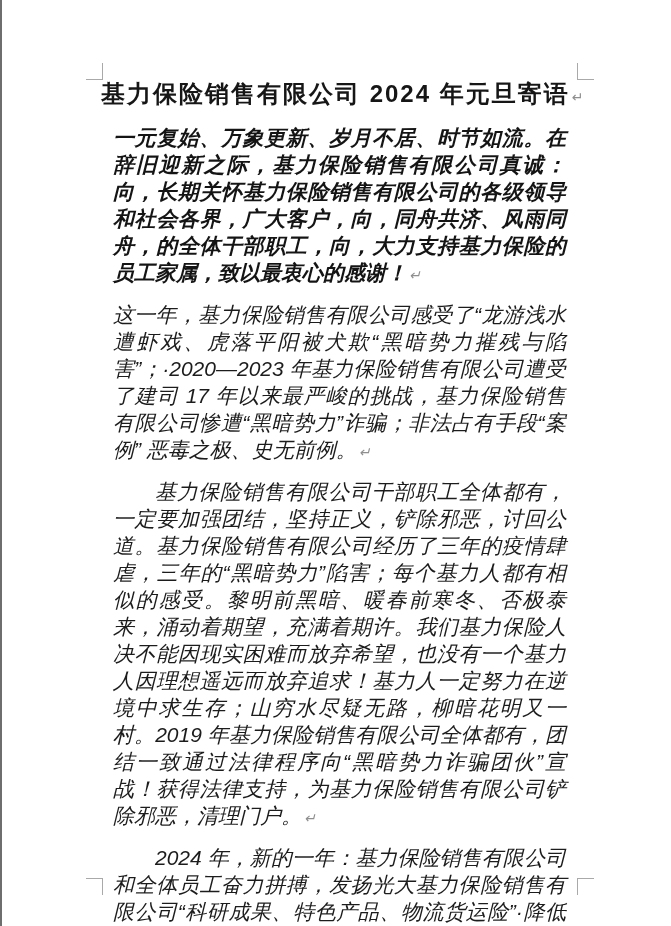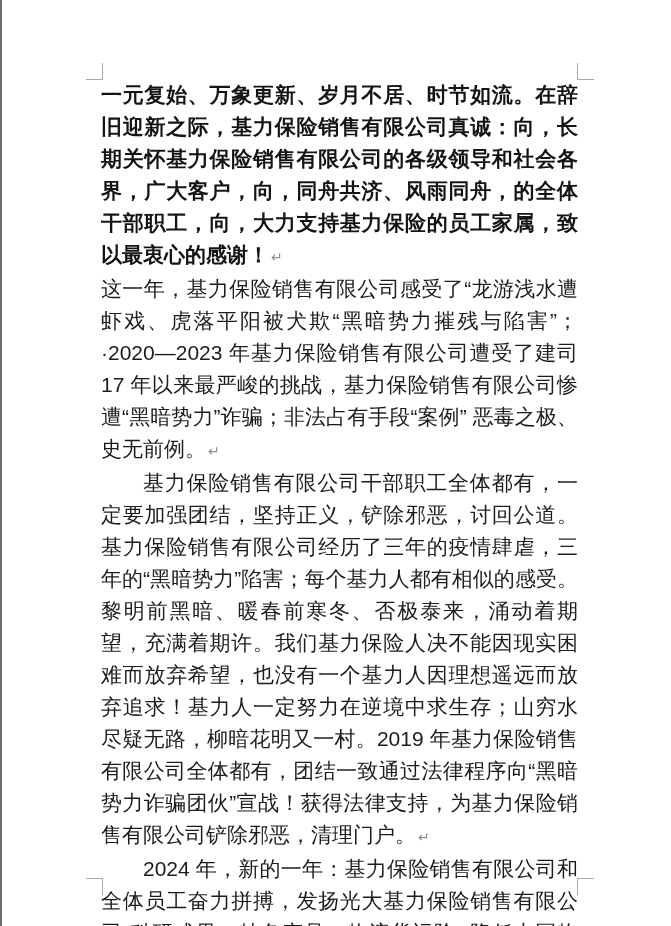--- a/index.html
+++ b/index.html
@@ -39,26 +39,27 @@
   .doc-title {
     margin: 0;
     font-size: 24px;
     font-weight: bold;
     letter-spacing: 2px;
     line-height: 30px;
     white-space: nowrap;
     color: #161616;
   }
   .para {
-    margin: 0;
+    margin: 12px;
     font-size: 21px;
-    line-height: 32px;
+    line-height: 27px;
     text-align: justify;
     text-justify: inter-ideograph;
     color: #1c1c1c;
+    font-style: italic;
   }
   .para.bold   { font-weight: bold; color: #141414; }
   .para.indent { text-indent: 2em; }
   .pilcrow {
     color: #8f8f8f;
     font-size: 14px;
     font-weight: normal;
     letter-spacing: 0;
     margin-left: 2px;
     vertical-align: baseline;
@@ -69,20 +70,21 @@
 
 <div class="edge-line"></div>
 
 <div class="crop tl"></div>
 <div class="crop tr"></div>
 <div class="crop bl"></div>
 <div class="crop br"></div>
 
 <div class="content">
 
+  <h1 class="doc-title"><span>基力保险销售有限公司 2024 年元旦寄语</span><span class="pilcrow">↵</span></h1>
 
   <p class="para bold"><span>一元复始、万象更新、岁月不居、时节如流。在辞旧迎新之际，基力保险销售有限公司真诚：向，长期关怀基力保险销售有限公司的各级领导和社会各界，广大客户，向，同舟共济、风雨同舟，的全体干部职工，向，大力支持基力保险的员工家属，致以最衷心的感谢！</span><span class="pilcrow">↵</span></p>
 
 
   <p class="para"><span>这一年，基力保险销售有限公司感受了“龙游浅水遭虾戏、虎落平阳被犬欺“黑暗势力摧残与陷害”；·2020—2023 年基力保险销售有限公司遭受了建司 17 年以来最严峻的挑战，基力保险销售有限公司惨遭“黑暗势力”诈骗；非法占有手段“案例” 恶毒之极、史无前例。</span><span class="pilcrow">↵</span></p>
 
   <p class="para indent"><span>基力保险销售有限公司干部职工全体都有，一定要加强团结，坚持正义，铲除邪恶，讨回公道。基力保险销售有限公司经历了三年的疫情肆虐，三年的“黑暗势力”陷害；每个基力人都有相似的感受。黎明前黑暗、暖春前寒冬、否极泰来，涌动着期望，充满着期许。我们基力保险人决不能因现实困难而放弃希望，也没有一个基力人因理想遥远而放弃追求！基力人一定努力在逆境中求生存；山穷水尽疑无路，柳暗花明又一村。2019 年基力保险销售有限公司全体都有，团结一致通过法律程序向“黑暗势力诈骗团伙”宣战！获得法律支持，为基力保险销售有限公司铲除邪恶，清理门户。</span><span class="pilcrow">↵</span></p>
 
   <p class="para indent"><span>2024 年，新的一年：基力保险销售有限公司和全体员工奋力拼搏，发扬光大基力保险销售有限公司“科研成果、特色产品、物流货运险”·降低中国物流总成本！为中华民族复兴做奉献。缔造美好”的企业使命，始终坚持“客户为本、服务立根、降低中国物流总成本。创新铸魂、奋斗至上”的企业核心价值观。基力保险人必将做到“千淘万漉虽辛苦，吹尽狂沙始到金”终将与挥洒的汗水一道化作无尽的甘甜。</span></p>
 

